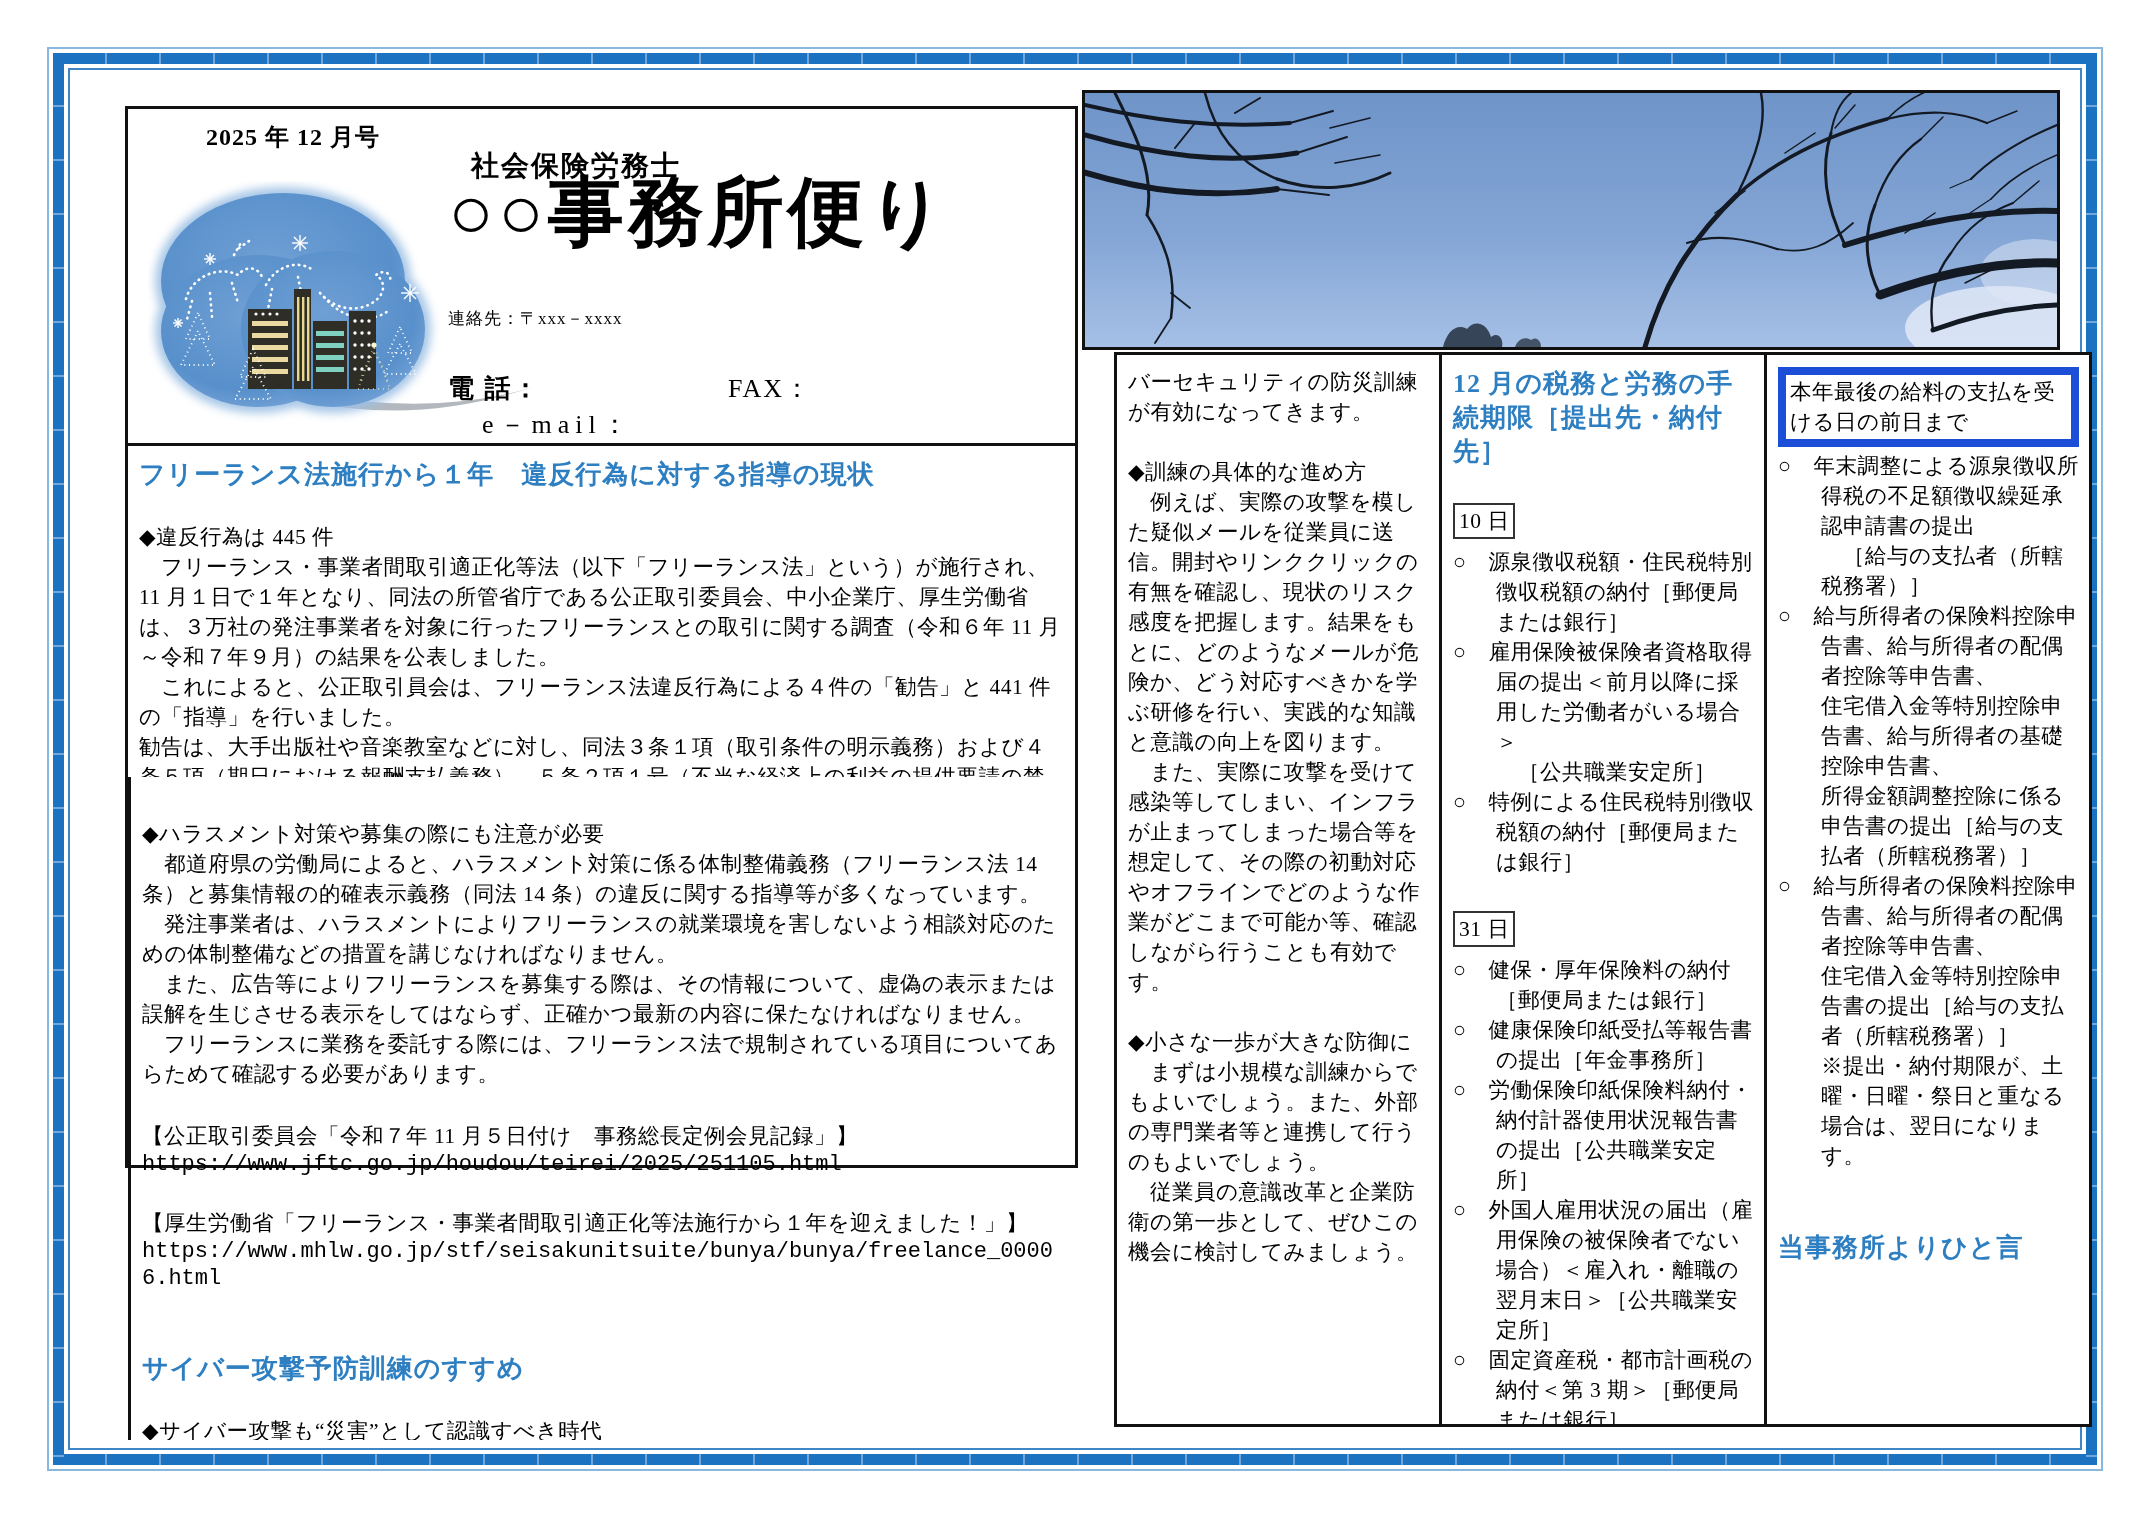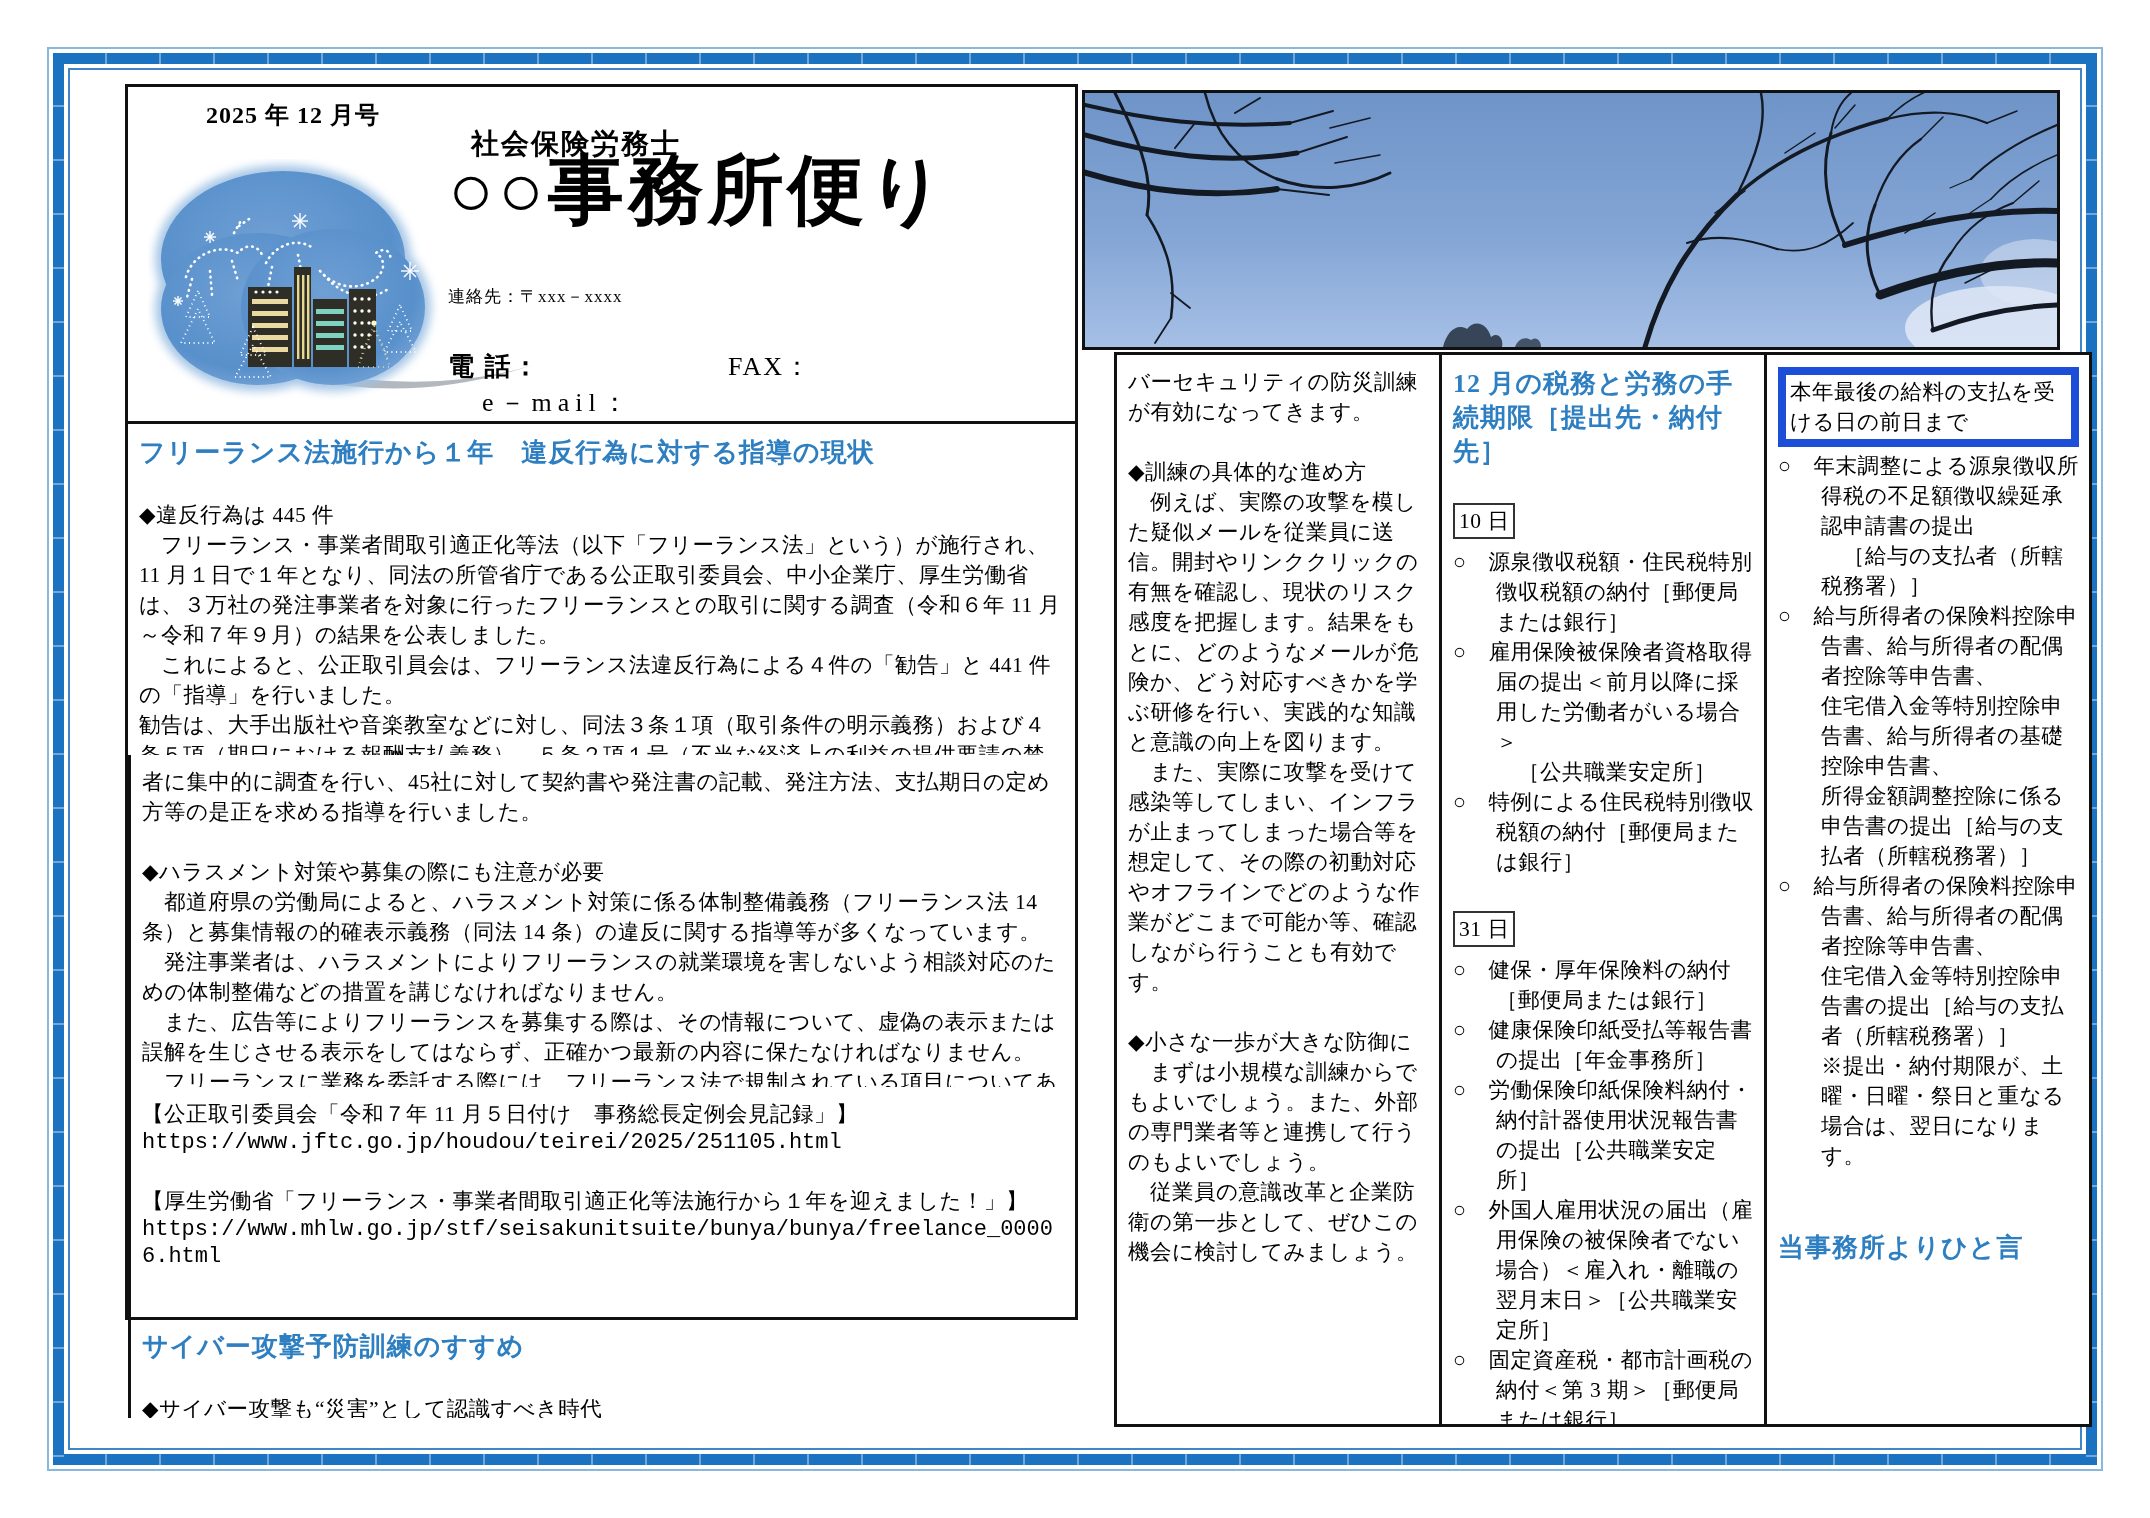--- a/index.html
+++ b/index.html
@@ -22,21 +22,21 @@
     background-image:repeating-linear-gradient(90deg,transparent 0 52px,rgba(255,255,255,.38) 52px 54px);
     background-color:var(--frame-blue);}
   .band.v{top:53px;bottom:53px;width:11px;
     background-image:repeating-linear-gradient(180deg,transparent 0 52px,rgba(255,255,255,.38) 52px 54px);
     background-color:var(--frame-blue);}
   .band.top{top:53px;} .band.bottom{bottom:53px;}
   .band.left{left:53px;} .band.right{right:53px;}
   .frame-inner{position:absolute;inset:68px;border:2px solid var(--frame-inner);}
 
   
-  #left-panel{position:absolute;left:125px;top:84px;width:953px;height:1236px;
+  #left-panel{position:absolute;left:125px;top:106px;width:953px;height:1062px;
     border:3px solid var(--ink);background:#fff;}
   #header-zone{position:relative;height:334px;}
   .issue-date{position:absolute;left:78px;top:12px;font-size:24px;font-weight:bold;letter-spacing:1px;}
   .office-subtitle{position:absolute;left:343px;top:38px;font-size:28px;font-weight:bold;letter-spacing:2px;}
   .office-title{position:absolute;left:320px;top:62px;font-size:76px;font-weight:bold;letter-spacing:4px;line-height:1.1;}
   .contact-line{position:absolute;left:320px;top:198px;font-size:17px;letter-spacing:1px;}
   .phone-line{position:absolute;left:320px;top:262px;font-size:26px;letter-spacing:2px;font-weight:bold;}
   .fax-line{position:absolute;left:600px;top:262px;font-size:26px;letter-spacing:2px;}
   .email-line{position:absolute;left:322px;top:298px;font-size:26px;letter-spacing:6px;margin-left:32px;}
   #logo{position:absolute;left:20px;top:72px;width:390px;height:250px;}
@@ -223,21 +223,20 @@
     <div class="col">
         <div class="col-heading">フリーランス法施行から１年　違反行為に対する指導の現状</div>
         <div class="spacer" style="height: 30px;"></div>
         <div class="para">◆違反行為は 445 件
 　フリーランス・事業者間取引適正化等法（以下「フリーランス法」という）が施行され、11 月１日で１年となり、同法の所管省庁である公正取引委員会、中小企業庁、厚生労働省は、３万社の発注事業者を対象に行ったフリーランスとの取引に関する調査（令和６年 11 月～令和７年９月）の結果を公表しました。
 　これによると、公正取引員会は、フリーランス法違反行為による４件の「勧告」と 441 件の「指導」を行いました。
 勧告は、大手出版社や音楽教室などに対し、同法３条１項（取引条件の明示義務）および４条５項（期日における報酬支払義務）、５条２項１号（不当な経済上の利益の提供要請の禁止）の規定に違反する事実について行われました。
 　また、同委員会は、今年３月にゲームソフトウェア業、アニメーション制作業、リラクゼーション業などの事業</div>
       </div>
     <div class="col">
-        <div class="para">者に集中的に調査を行い、45社に対して契約書や発注書の記載、発注方法、支払期日の定め方等の是正を求める指導を行いました。</div>
         <div class="spacer" style="height: 30px;"></div>
         <div class="para">◆ハラスメント対策や募集の際にも注意が必要
 　都道府県の労働局によると、ハラスメント対策に係る体制整備義務（フリーランス法 14 条）と募集情報の的確表示義務（同法 14 条）の違反に関する指導等が多くなっています。
 　発注事業者は、ハラスメントによりフリーランスの就業環境を害しないよう相談対応のための体制整備などの措置を講じなければなりません。
 　また、広告等によりフリーランスを募集する際は、その情報について、虚偽の表示または誤解を生じさせる表示をしてはならず、正確かつ最新の内容に保たなければなりません。
 　フリーランスに業務を委託する際には、フリーランス法で規制されている項目についてあらためて確認する必要があります。</div>
       </div>
     <div class="col">
         <div class="para">【公正取引委員会「令和７年 11 月５日付け　事務総長定例会見記録」】</div>
         <div class="url-text">https://www.jftc.go.jp/houdou/teirei/2025/251105.html</div>

